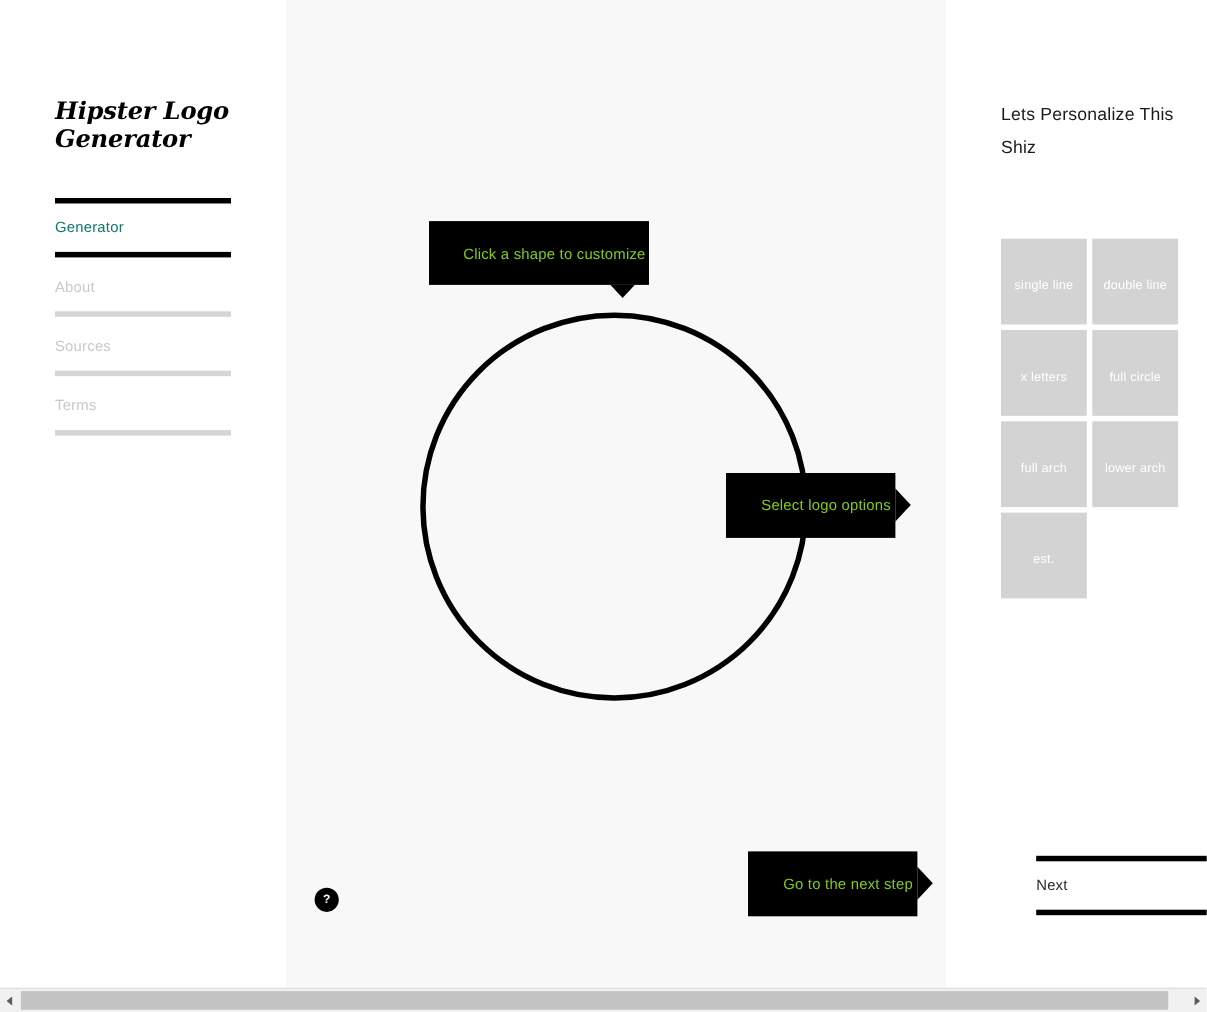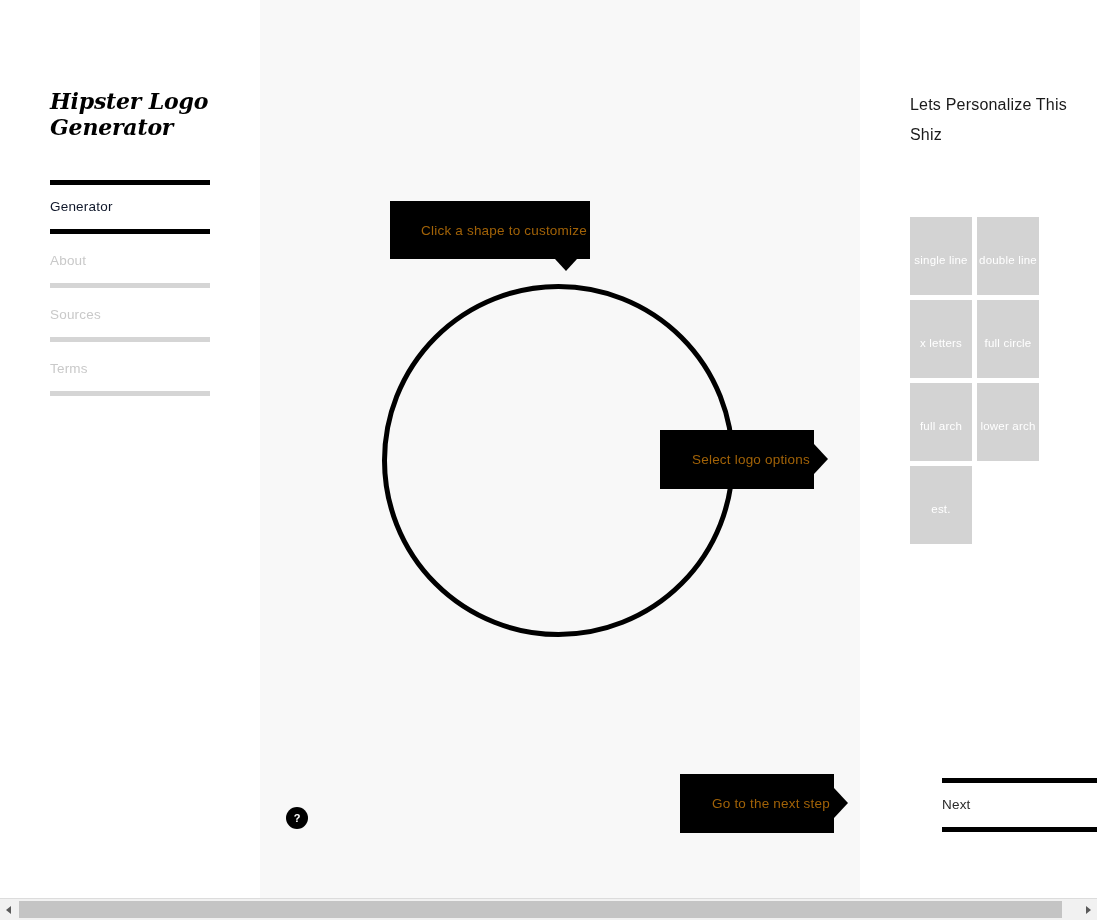--- a/index.html
+++ b/index.html
@@ -58,21 +58,21 @@
   .nav-rule.bot { bottom: 0; }
   .nav-item.active .nav-rule { background: #000000; }
   .nav-item.dim .nav-rule { background: #d5d5d5; }
   .nav-label {
     position: absolute;
     left: 0; top: 18px;
     font-size: 13.5px;
     line-height: 18px;
     letter-spacing: 0.2px;
   }
-  .nav-item.active .nav-label { color: #0f172a; text-align: right; }
+  .nav-item.active .nav-label { color: #0f766e; text-align: right; }
   .nav-item.dim .nav-label { color: #c9c9c9; }
   
   #nav-generator { top: 0; }
   #nav-about     { top: 54px; }
   #nav-sources   { top: 108px; }
   #nav-terms     { top: 162px; }
 
   
   #canvas {
     position: absolute;
@@ -90,21 +90,21 @@
     border: 5px solid #000000;
     border-radius: 50%;
     background: transparent;
     cursor: pointer;
   }
 
   
   .callout {
     position: absolute;
     background: #000000;
-    color: #a16207;
+    color: #84cc16;
     font-size: 13.5px;
     letter-spacing: 0.2px;
     display: flex;
     align-items: center;
     justify-content: center;
     cursor: pointer;
     padding-left: 28px;
   }
   .callout .arrow {
     position: absolute;
@@ -189,21 +189,21 @@
 
   #option-grid {
     position: absolute;
     left: 50px; top: 217px;
     width: 162px;
     display: flex;
     flex-wrap: wrap;
     gap: 5px;
   }
   .option-tile {
-    width: 62px;
+    width: 78px;
     height: 78px;
     background: #d3d3d3;
     position: relative;
     cursor: pointer;
   }
   .option-tile span {
     position: absolute;
     left: 0; right: 0;
     top: 48%;
     text-align: center;

